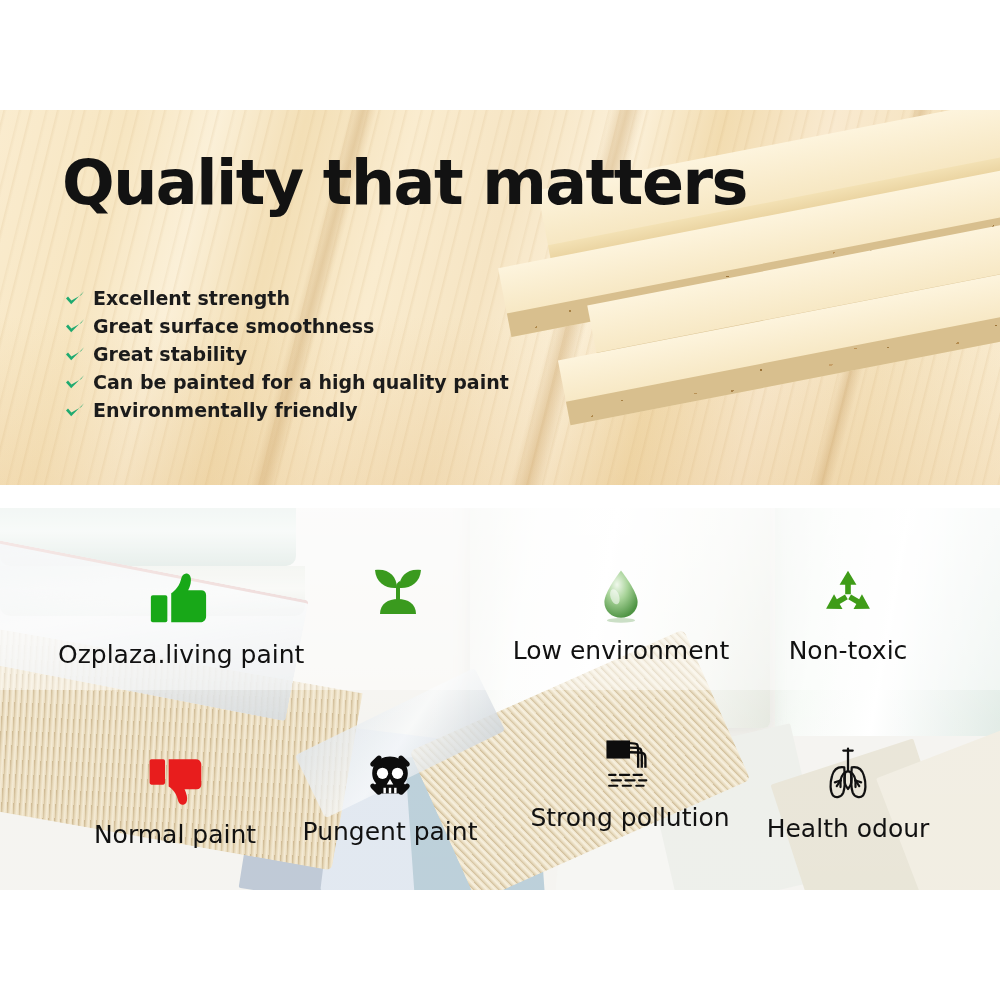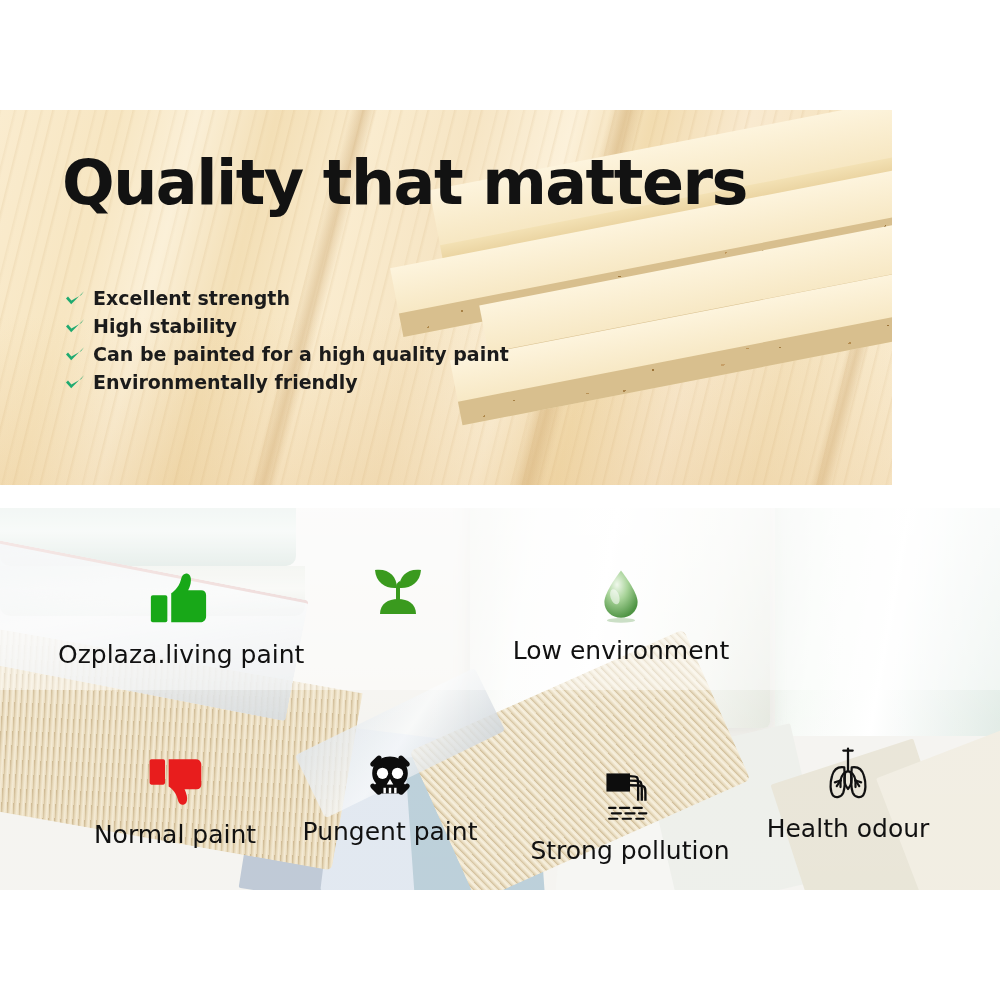--- a/index.html
+++ b/index.html
@@ -13,21 +13,21 @@
     position: relative;
     overflow: hidden;
     font-family: "DejaVu Sans", sans-serif;
   }
 
   
   #top-panel {
     position: absolute;
     left: 0;
     top: 110px;
-    width: 892px;
+    width: 1000px;
     height: 375px;
     overflow: hidden;
     background: #0f766e;
   }
   
   .wood-base {
     position: absolute;
     inset: 0;
     background:
       linear-gradient(105deg,
@@ -311,21 +311,29 @@
           </svg>
       </span>
       <span class="feature-text">Excellent strength</span>
     </div>
     <div class="feature-row">
       <span class="check">
         <svg viewBox="0 0 22 18" width="22" height="18">
             <path d="M2 9.5 L7.2 15.2 L20 2.2 L17.2 6.0 L7.4 11.6 L4.0 7.4 Z" fill="#1faa70"></path>
           </svg>
       </span>
-      <span class="feature-text">High stability</span>
+      <span class="feature-text">Great surface smoothness</span>
+    </div>
+    <div class="feature-row">
+      <span class="check">
+        <svg viewBox="0 0 22 18" width="22" height="18">
+            <path d="M2 9.5 L7.2 15.2 L20 2.2 L17.2 6.0 L7.4 11.6 L4.0 7.4 Z" fill="#1faa70"></path>
+          </svg>
+      </span>
+      <span class="feature-text">Great stability</span>
     </div>
     <div class="feature-row">
       <span class="check">
         <svg viewBox="0 0 22 18" width="22" height="18">
             <path d="M2 9.5 L7.2 15.2 L20 2.2 L17.2 6.0 L7.4 11.6 L4.0 7.4 Z" fill="#1faa70"></path>
           </svg>
       </span>
       <span class="feature-text">Can be painted for a high quality paint</span>
     </div>
     <div class="feature-row">
@@ -396,20 +404,36 @@
           </radialGradient>
         </defs>
         <path d="M32 4 C32 4 13 28 13 40 C13 50.5 21.5 58 32 58 C42.5 58 51 50.5 51 40 C51 28 32 4 32 4 Z" fill="url(#dropg)"></path>
         <ellipse cx="25" cy="34" rx="5" ry="9" fill="#ffffff" opacity="0.55" transform="rotate(-18 25 34)"></ellipse>
         <ellipse cx="32" cy="61" rx="16" ry="2.6" fill="#8dba82" opacity="0.45"></ellipse>
       </svg>
     </div>
     <div class="cell-label">Low environment</div>
   </div>
 
+  <div class="cell" style="left:758px; top:44px; width:180px;">
+    <div class="cell-icon">
+      <svg viewBox="0 0 64 64" width="60" height="60">
+        <g fill="#3f9c18">
+          <path d="M32 5 L41 20 L35 20 L35 30 L29 30 L29 20 L23 20 Z" transform="rotate(0 32 32)"></path>
+          <path d="M32 5 L41 20 L35 20 L35 30 L29 30 L29 20 L23 20 Z" transform="rotate(120 32 32)"></path>
+          <path d="M32 5 L41 20 L35 20 L35 30 L29 30 L29 20 L23 20 Z" transform="rotate(240 32 32)"></path>
+          <path d="M25 34 L39 34 L39 48 L25 48 Z" opacity="0"></path>
+        </g>
+        <g fill="#3f9c18">
+          <path d="M30 36 L30 50 L42 50 L36 58 L18 50 L24 36 Z" opacity="0"></path>
+        </g>
+      </svg>
+    </div>
+    <div class="cell-label">Non-toxic</div>
+  </div>
 
   <div class="cell" style="left:75px; top:228px; width:200px;">
     <div class="cell-icon">
       <svg viewBox="0 0 64 64" width="58" height="58">
         <rect x="4" y="8" width="17" height="28" rx="2" fill="#e81d1d"></rect>
         <path d="M25 8 L25 38 C25 38 33 43 35 52 C36 57 39 59 42 58 C45 57 46 53 45 48 C44.3 44.5 42.5 41 42.5 41 L56 41 C59 41 61 39 61 36 L61 14 C61 10.5 58.5 8 55 8 Z" fill="#e81d1d"></path>
       </svg>
     </div>
     <div class="cell-label">Normal paint</div>
   </div>
@@ -428,21 +452,21 @@
         <g fill="#ffffff">
           <rect x="25" y="43.5" width="2.6" height="6"></rect>
           <rect x="30.7" y="43.5" width="2.6" height="6"></rect>
           <rect x="36.4" y="43.5" width="2.6" height="6"></rect>
         </g>
       </svg>
     </div>
     <div class="cell-label">Pungent paint</div>
   </div>
 
-  <div class="cell" style="left:530px; top:244px; width:200px;text-align:center;">
+  <div class="cell" style="left:530px; top:211px; width:200px;text-align:center;">
     <div class="cell-icon">
       <svg viewBox="0 0 64 64" width="60" height="58">
         <rect x="6" y="6" width="26" height="20" fill="#0d0d0d"></rect>
         <g fill="none" stroke="#0d0d0d" stroke-width="2.6">
           <path d="M31 9 C41 9 41 9 41 20 L41 36"></path>
           <path d="M31 14 C45 14 45 14 45 24 L45 36"></path>
           <path d="M31 19 C49 19 49 19 49 28 L49 36"></path>
         </g>
         <g stroke="#0d0d0d" stroke-width="2.4" stroke-linecap="round">
           <path d="M9 44 L16 44"></path>

